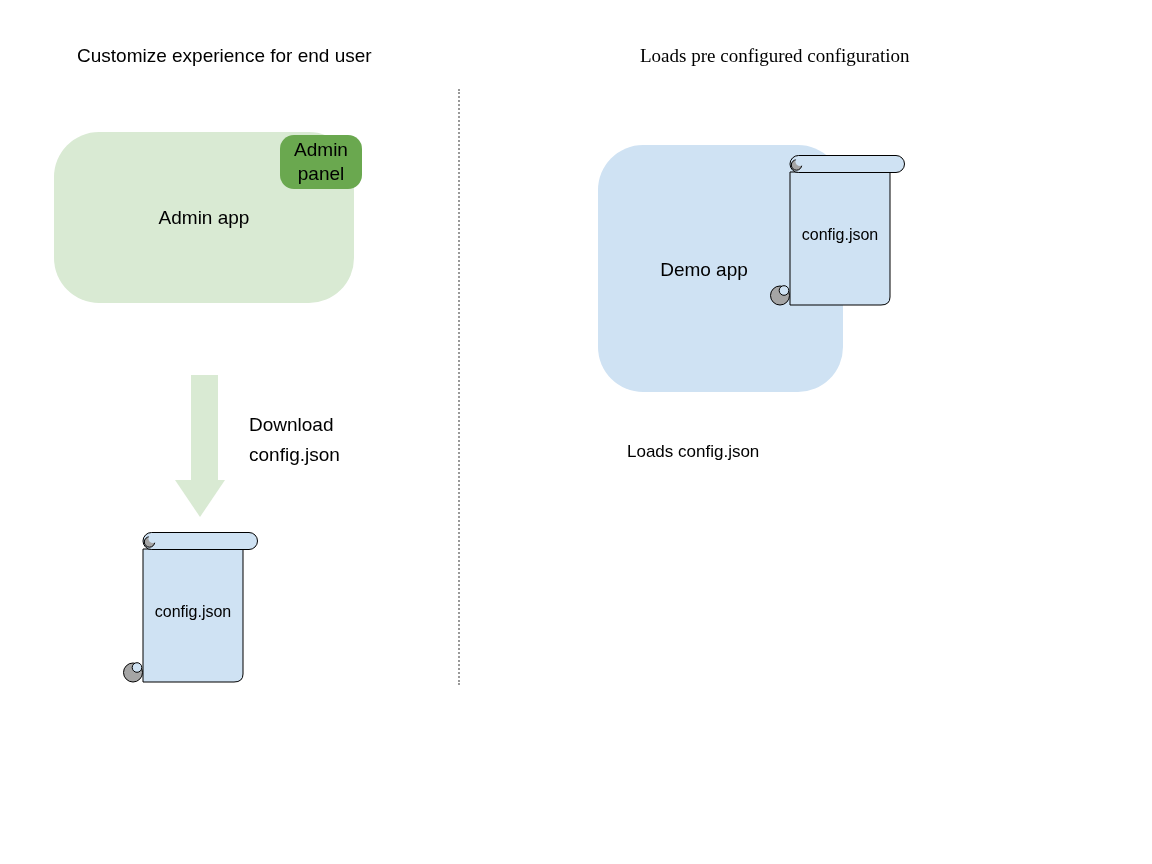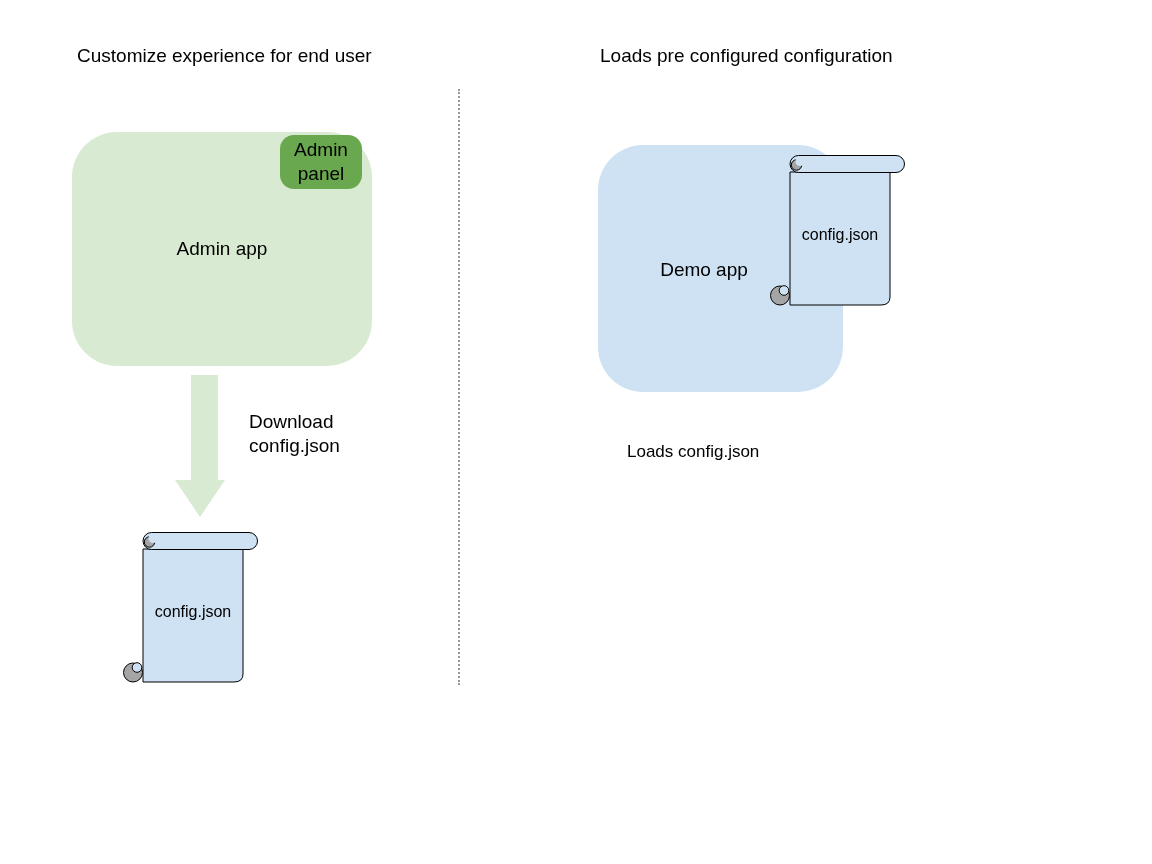--- a/index.html
+++ b/index.html
@@ -6,48 +6,48 @@
   #canvas {
     position:relative; width:1152px; height:864px;
     background:var(--background,#fff);
     font-family:"Liberation Sans", sans-serif;
     color:var(--text,#000);
     overflow:hidden;
   }
   .abs { position:absolute; }
   .section-title { top:45px; font-size:19px; line-height:22px; white-space:nowrap; }
   #title-left { left:77px; }
-  #title-right { left:600px; }
+  #title-right { left:640px;font-family:Liberation Serif, serif; }
 
   #divider {
     left:458px; top:89px; height:596px; width:0;
     border-left:2px dotted var(--divider_gray,#999);
   }
 
   .app-box { border-radius:45px; display:flex; align-items:center; justify-content:center; }
-  #admin-app { left:72px; top:132px; width:300px; height:234px; background:var(--light_green,#d9ead3); }
+  #admin-app { left:54px; top:132px; width:300px; height:171px; background:var(--light_green,#d9ead3); }
   #admin-app .box-label { font-size:19px; }
 
   #admin-panel {
     left:280px; top:135px; width:82px; height:54px;
     background:var(--green,#6aa84f); border-radius:14px;
     display:flex; align-items:center; justify-content:center;
     text-align:center; font-size:19px; line-height:24px;
   }
 
   #demo-app { left:598px; top:145px; width:245px; height:247px; background:var(--light_blue,#cfe2f3); }
   #demo-app .box-label {
     position:absolute; left:0; top:114px; width:212px; text-align:center; font-size:19px;
   }
 
   #download-arrow { left:175px; top:375px; }
   .arrow-fill { fill:var(--light_green,#d9ead3); }
 
   #download-label {
-    left:249px; top:410px; font-size:19px; line-height:24px; white-space:pre-line;
+    left:249px; top:410px; font-size:19px; line-height:30px; white-space:pre-line;
   }
 
   #caption-right { left:627px; top:442px; font-size:17px; }
 
   .scroll-wrap { width:135px; height:153px; }
   #scroll-left  { left:123px; top:532px; }
   #scroll-right { left:770px; top:155px; }
   .scroll-label {
     position:absolute; left:20px; top:71px; width:100px;
     text-align:center; font-size:16px; line-height:18px;

